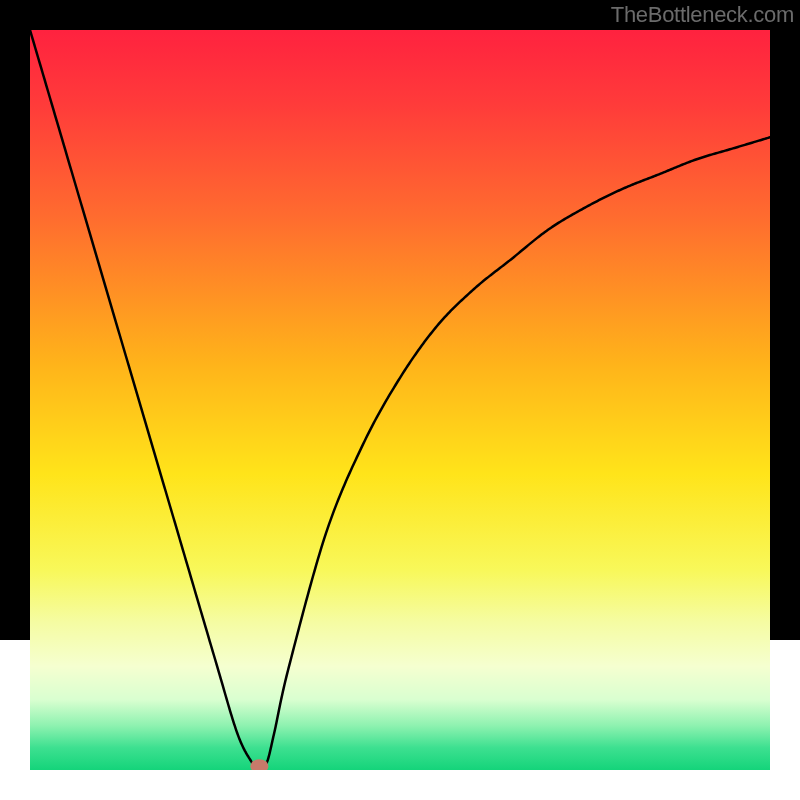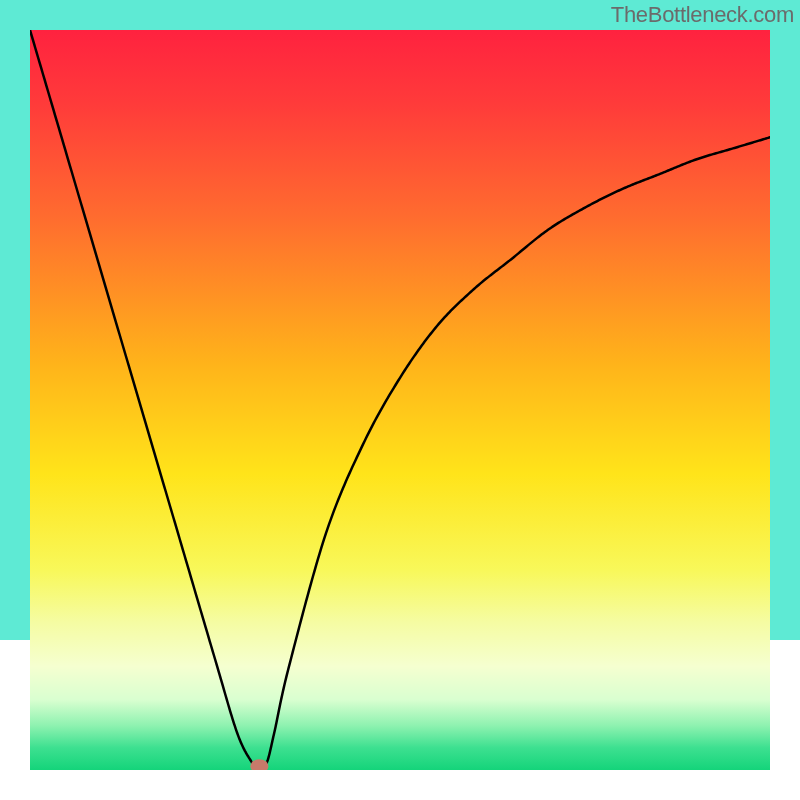--- a/index.html
+++ b/index.html
@@ -7,21 +7,21 @@
     padding: 0;
     width: 800px;
     height: 800px;
     overflow: hidden;
     font-family: Arial, sans-serif;
   }
   #container {
     position: relative;
     width: 800px;
     height: 640px;
-    background: #5eead4;
+    background: #000000;
   }
   #watermark {
     position: absolute;
     top: 2px;
     right: 6px;
     color: #6b6b6b;
     font-size: 22px;
     font-weight: 500;
     z-index: 10;
     letter-spacing: -0.3px;

